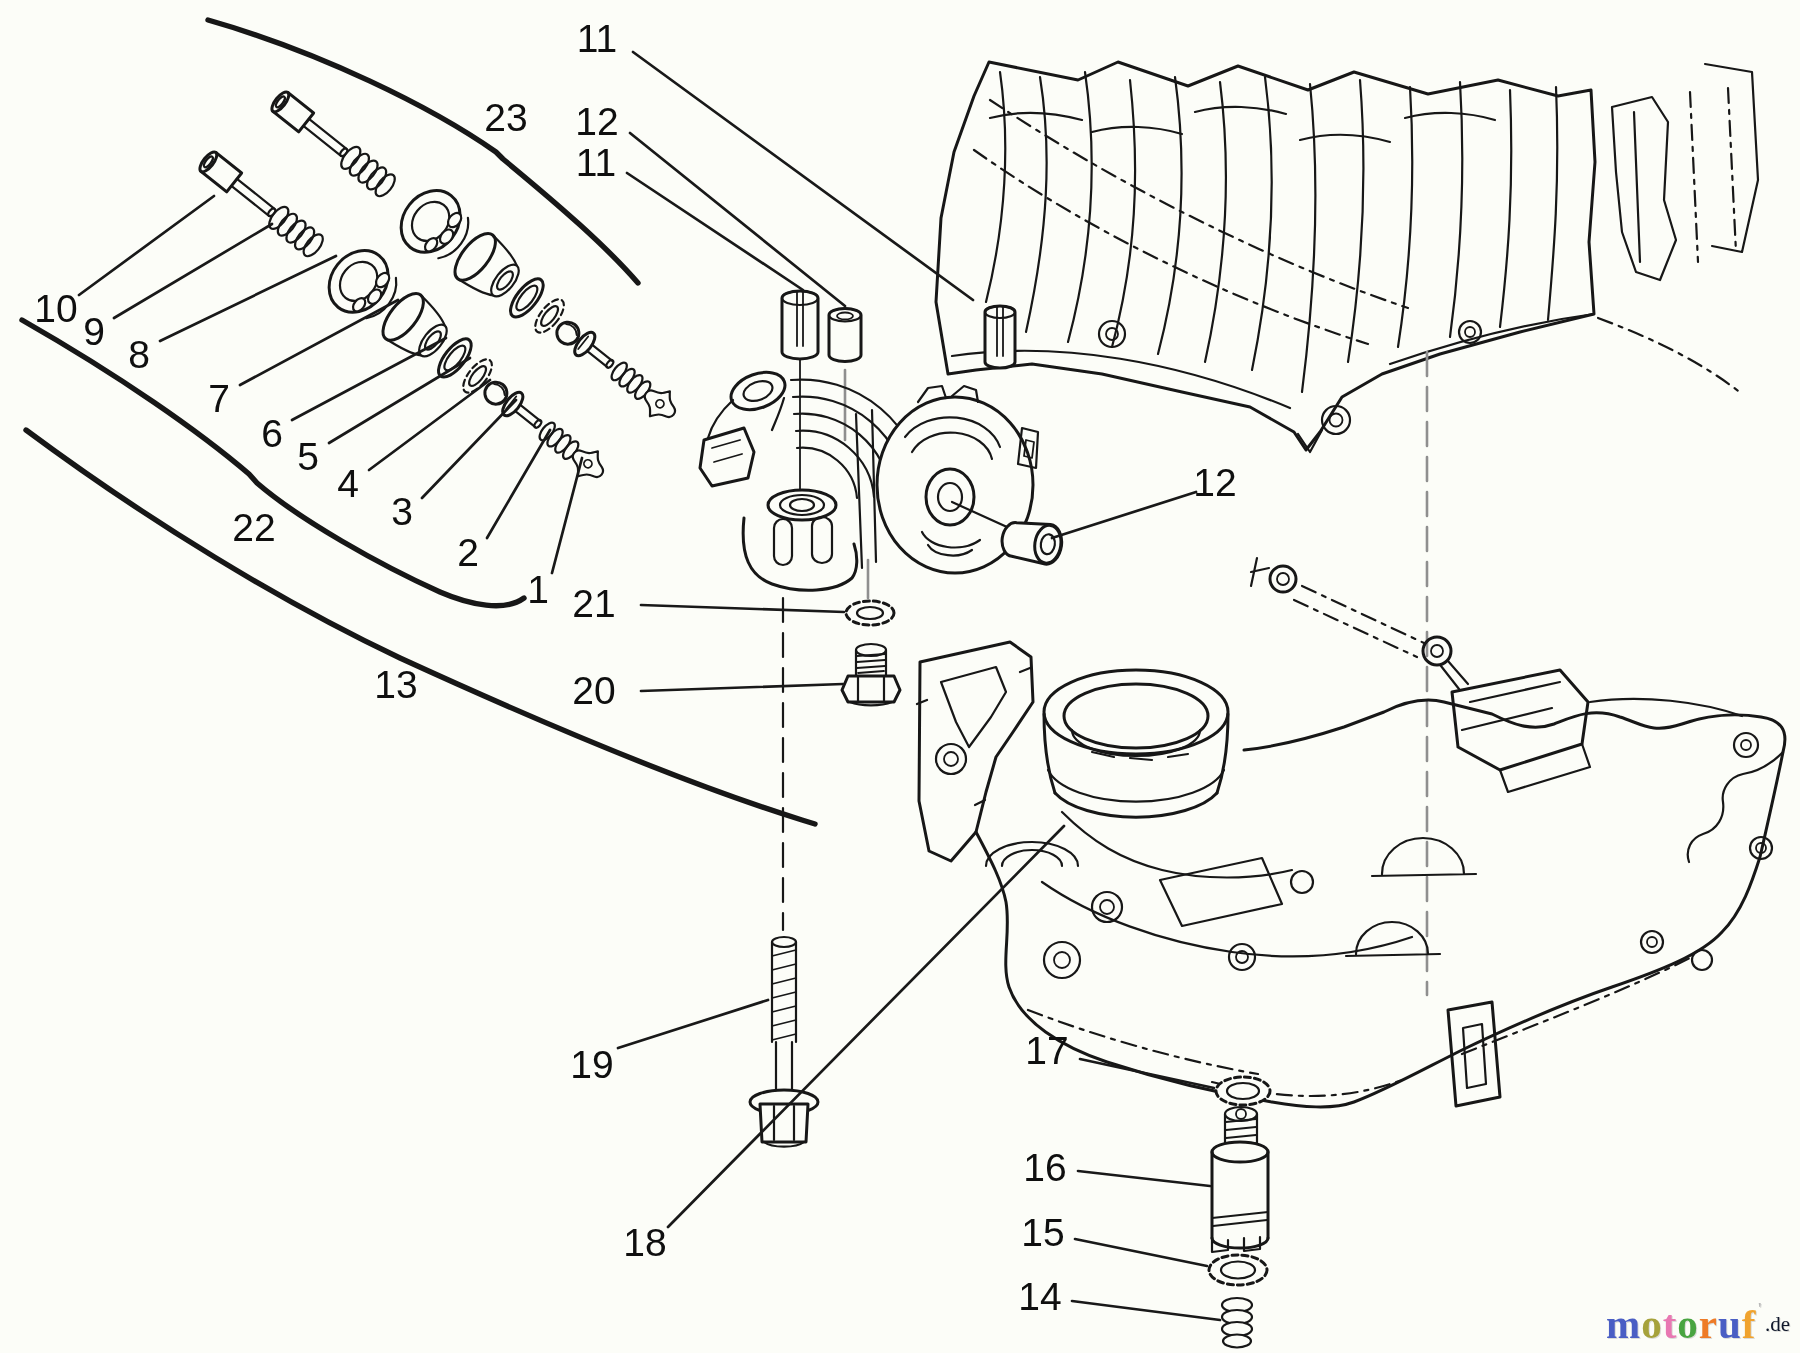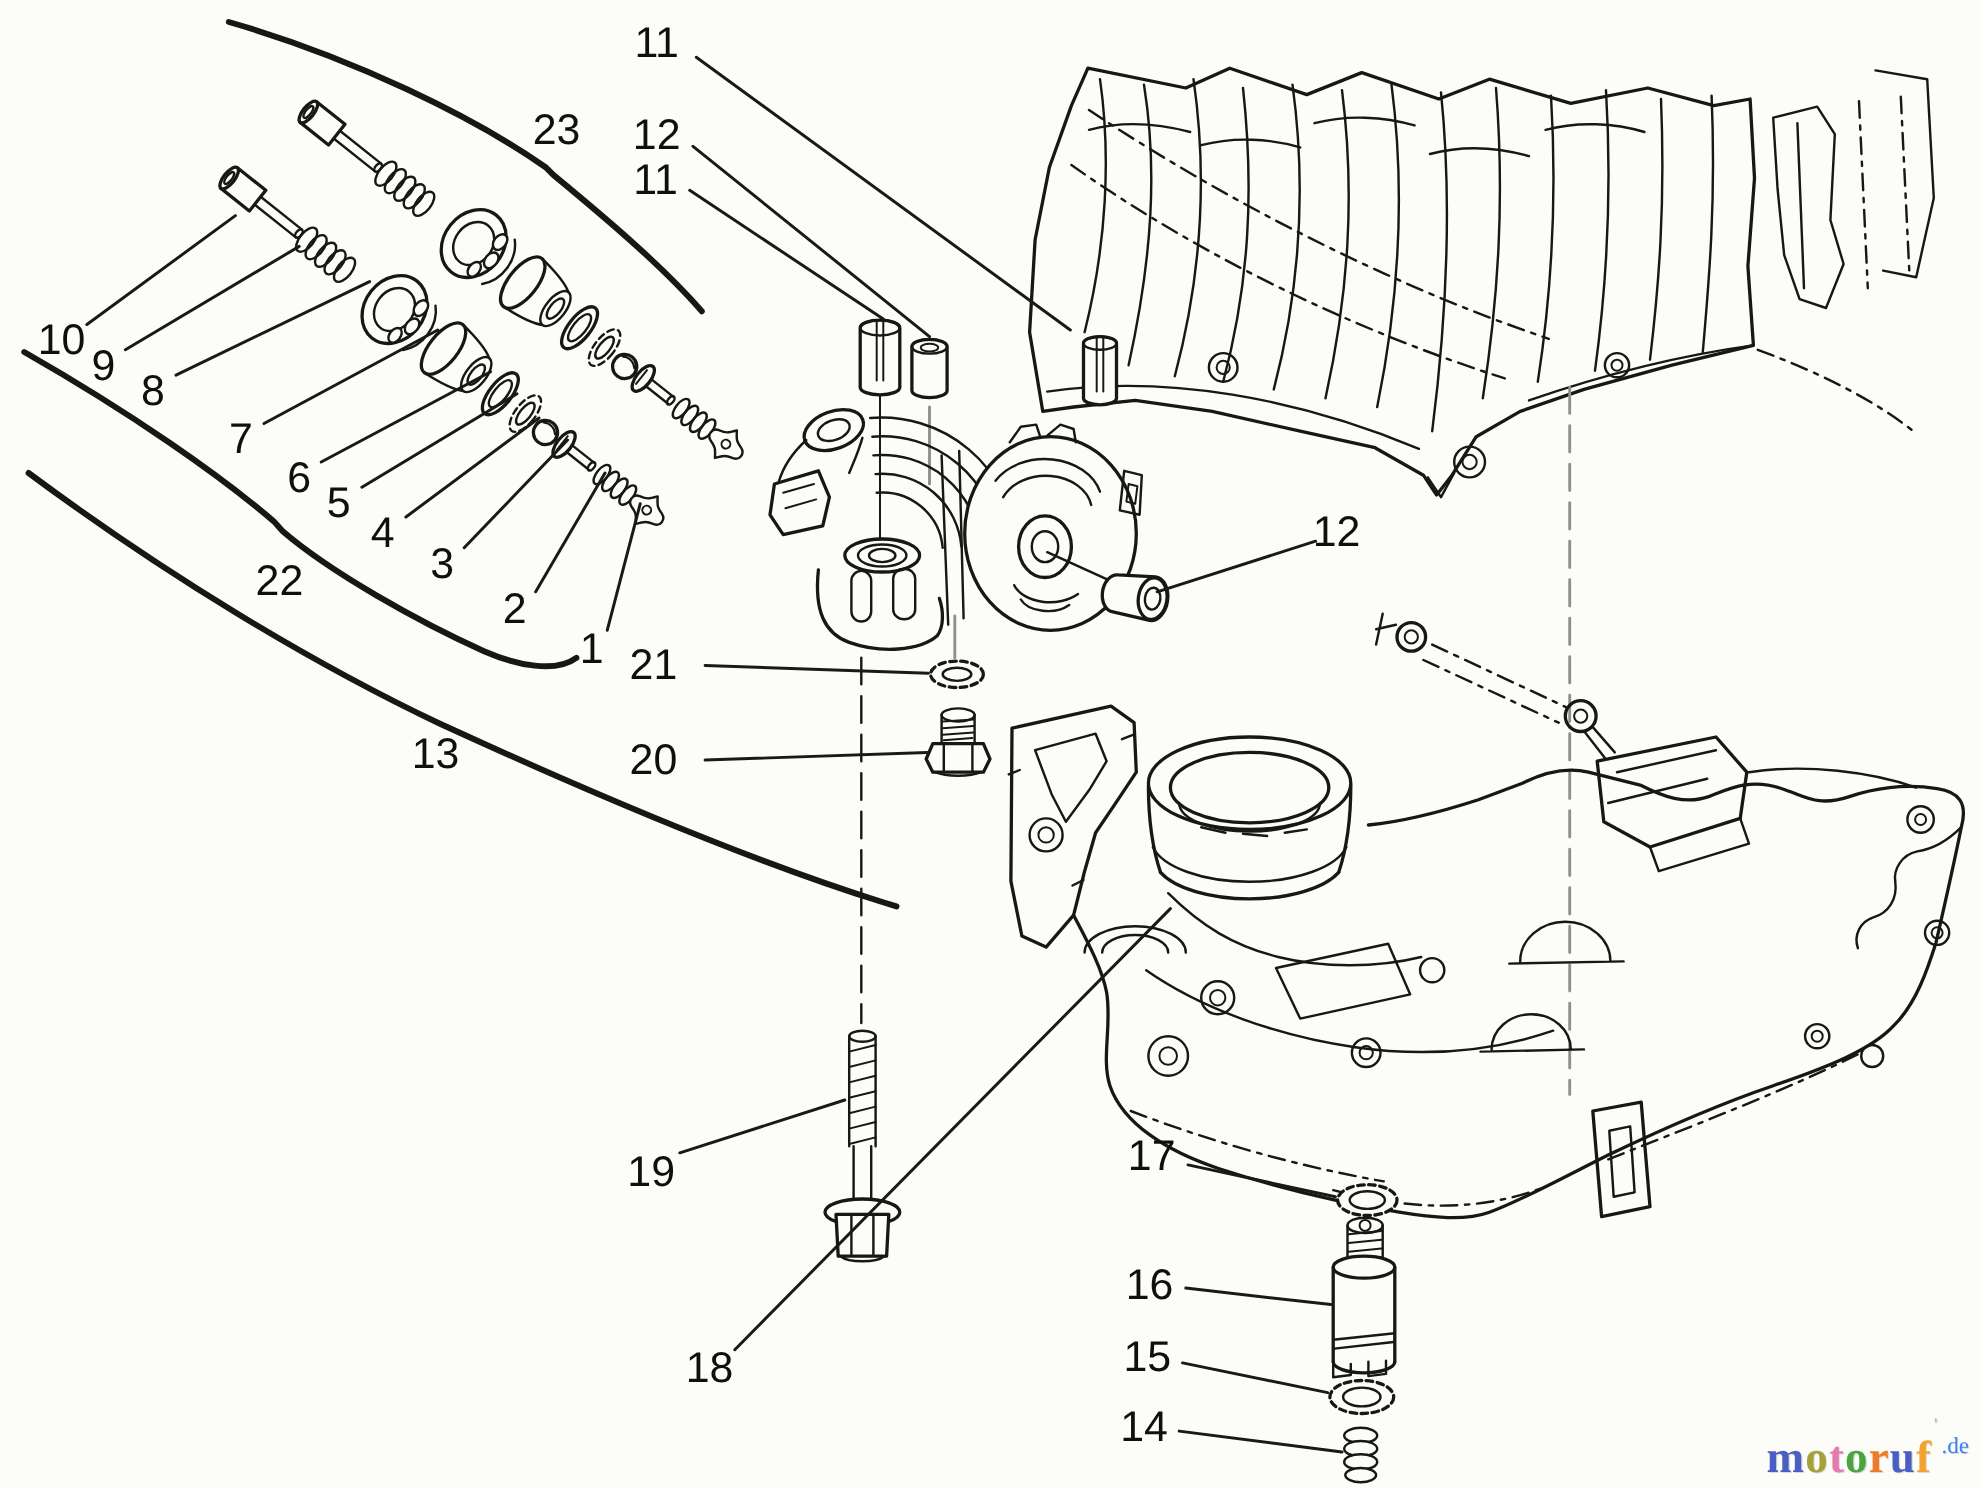--- a/index.html
+++ b/index.html
@@ -24,21 +24,21 @@
   .leader{stroke:#191919;stroke-width:2.7;}
   .callout{
     font-family:"Liberation Sans", sans-serif;
     font-size:39px;fill:#0f0f0f;stroke:none;
   }
   
   .logo{
     position:absolute;right:10px;bottom:8px;
     font-family:"Liberation Serif", serif;
     font-weight:700;font-size:41px;line-height:1;
-    letter-spacing:1px;display:flex;align-items:flex-start;
+    letter-spacing:1px;display:flex;align-items:center;
     text-shadow:1px 1px 0 rgba(120,120,120,.25);
   }
   .logo .word span{display:inline-block;}
   .logo .suffix{font-size:21px;font-weight:400;margin-left:2px;letter-spacing:0;}
   .logo .tick{font-size:16px;color:#b9b9b9;margin-left:1px;transform:translateY(-16px);}
 </style>
 </head>
 <body style="background: rgb(252, 253, 248);">
 
 <div class="stage">
@@ -379,15 +379,15 @@
         <text x="1047" y="1064" text-anchor="middle" class="callout">17</text>
         <text x="1045" y="1181" text-anchor="middle" class="callout">16</text>
         <text x="1043" y="1246" text-anchor="middle" class="callout">15</text>
         <text x="1040" y="1310" text-anchor="middle" class="callout">14</text>
       </g>
 </svg>
 
 <div class="logo">
   <span class="word"><span style="color: rgb(74, 94, 196);">m</span><span style="color: rgb(166, 162, 59);">o</span><span style="color: rgb(232, 120, 178);">t</span><span style="color: rgb(73, 164, 65);">o</span><span style="color: rgb(238, 123, 39);">r</span><span style="color: rgb(74, 94, 196);">u</span><span style="color: rgb(240, 163, 46);">f</span></span>
       <span class="tick">'</span>
-      <span class="suffix" style="color: #3b82f6;">.de</span>
+      <span class="suffix" style="color: #0f172a;">.de</span>
 </div>
 </div>
 
 </body></html>

